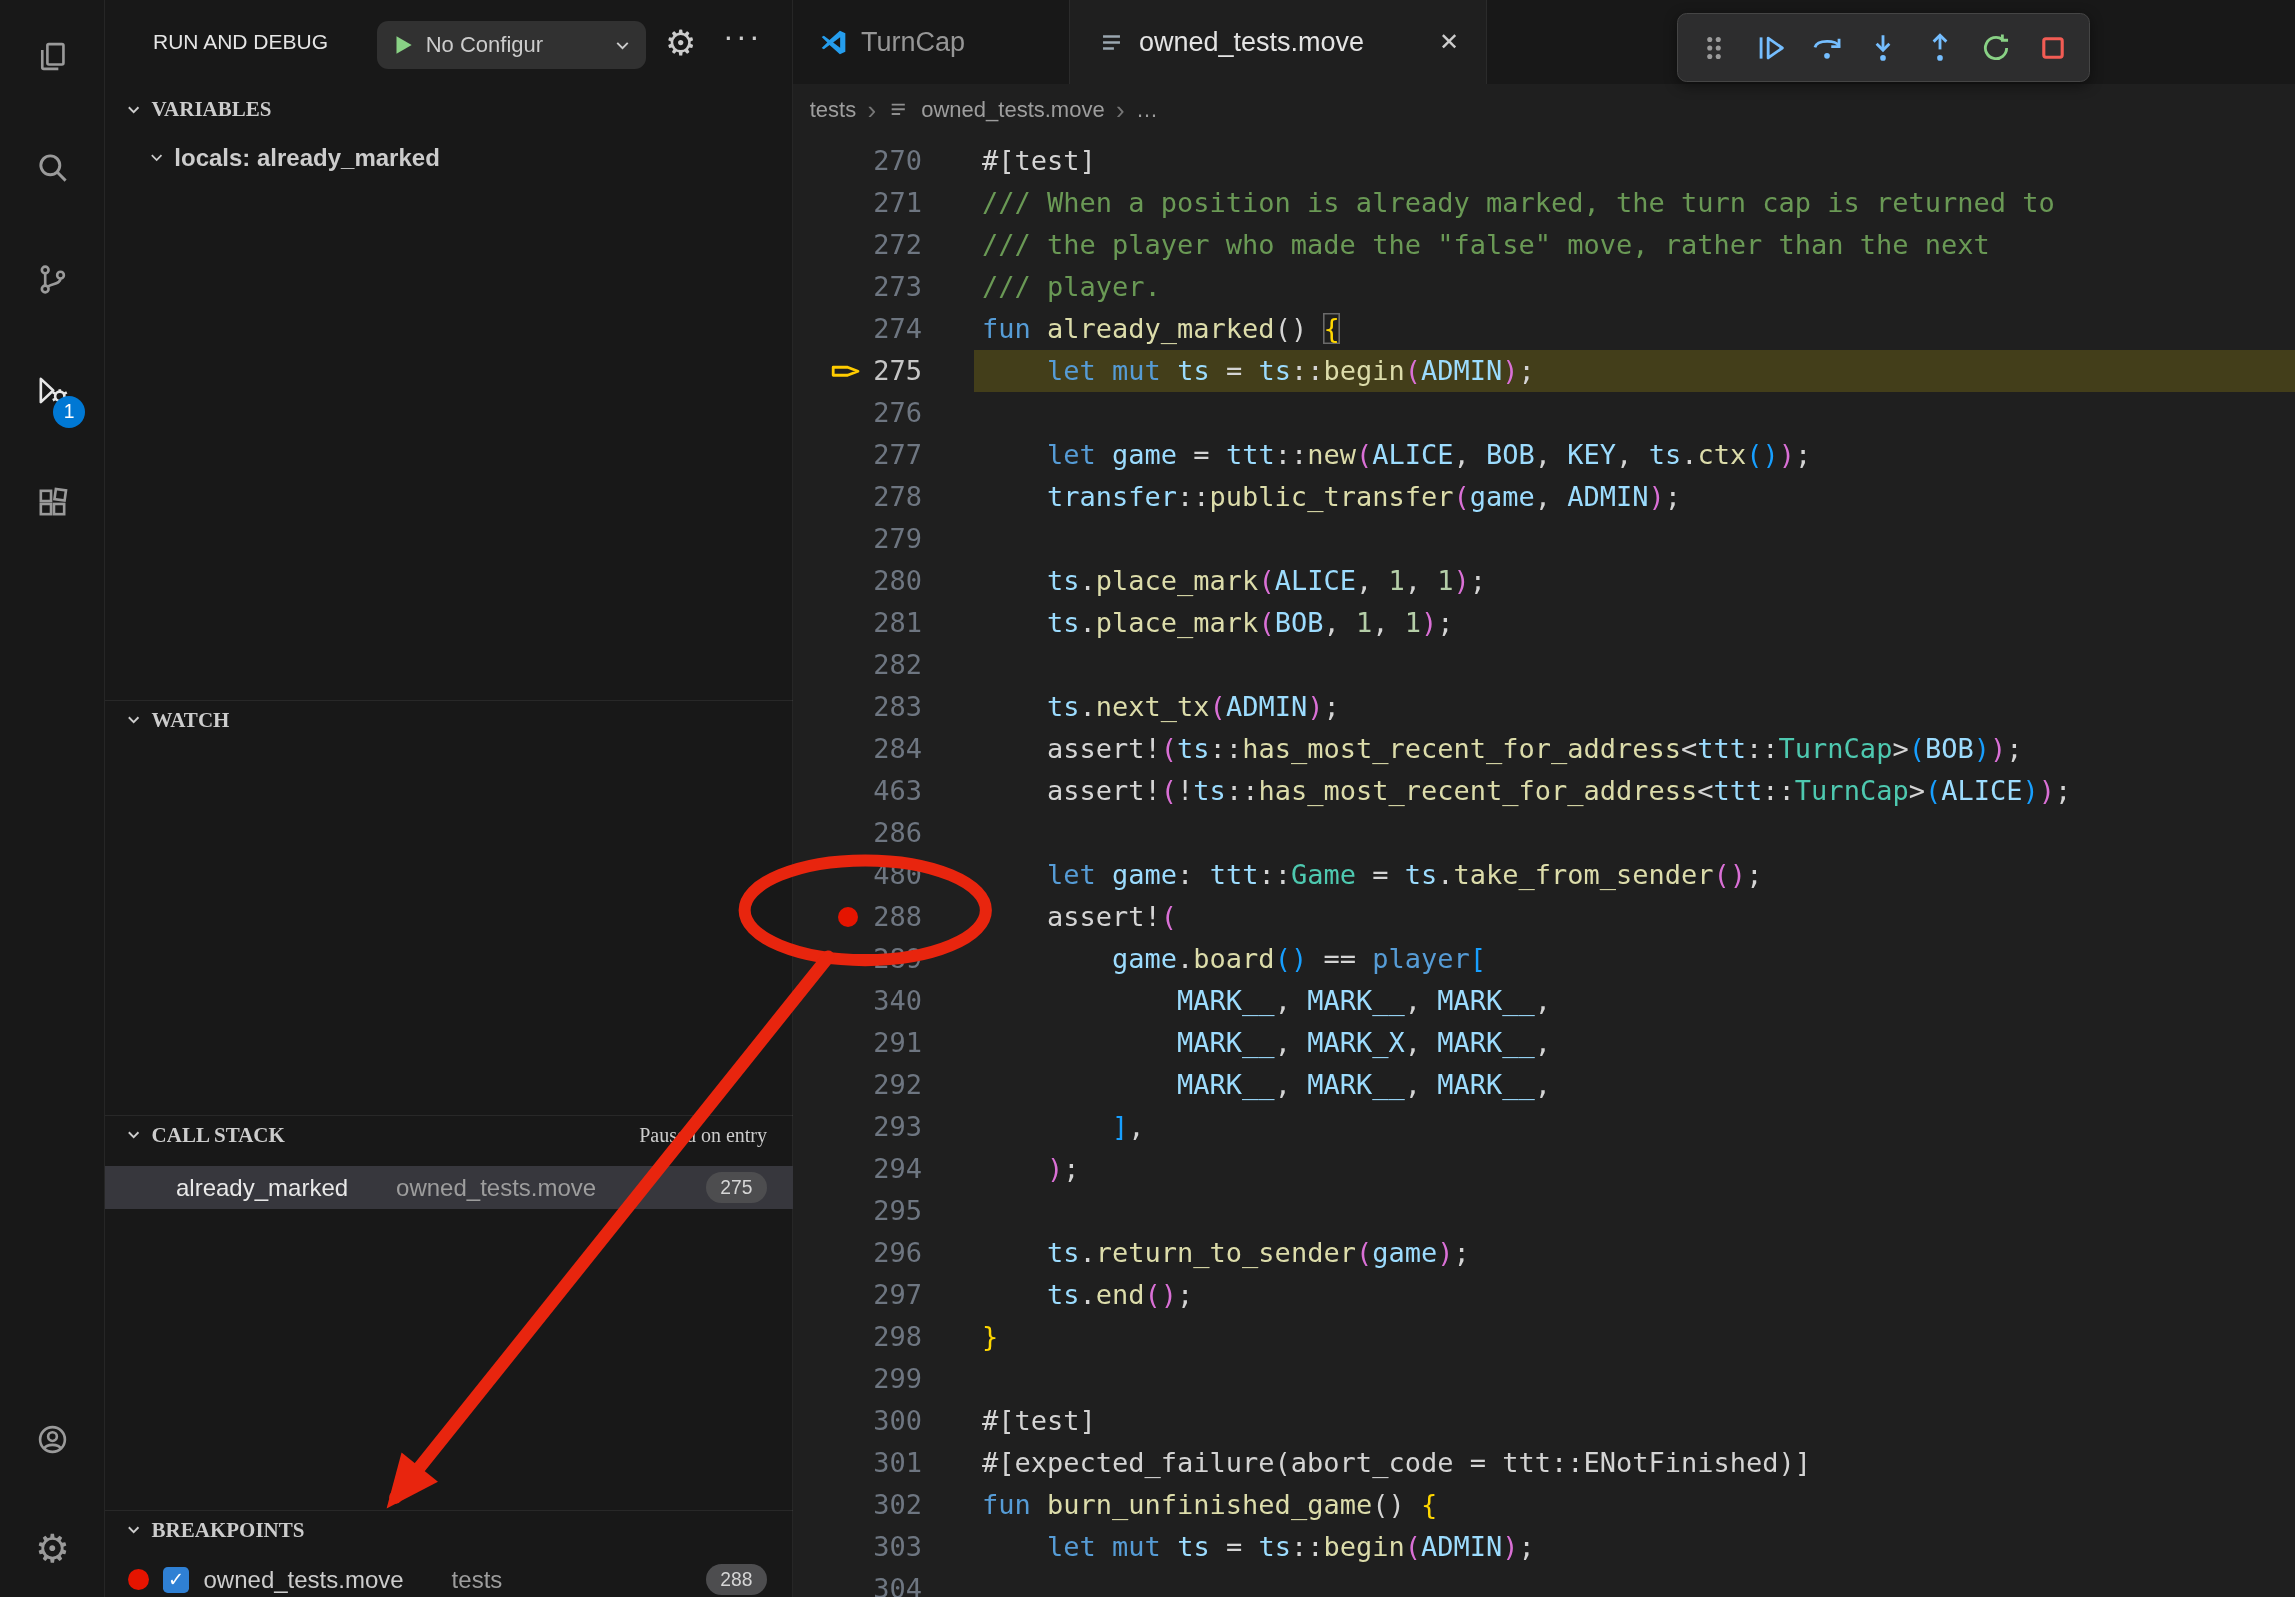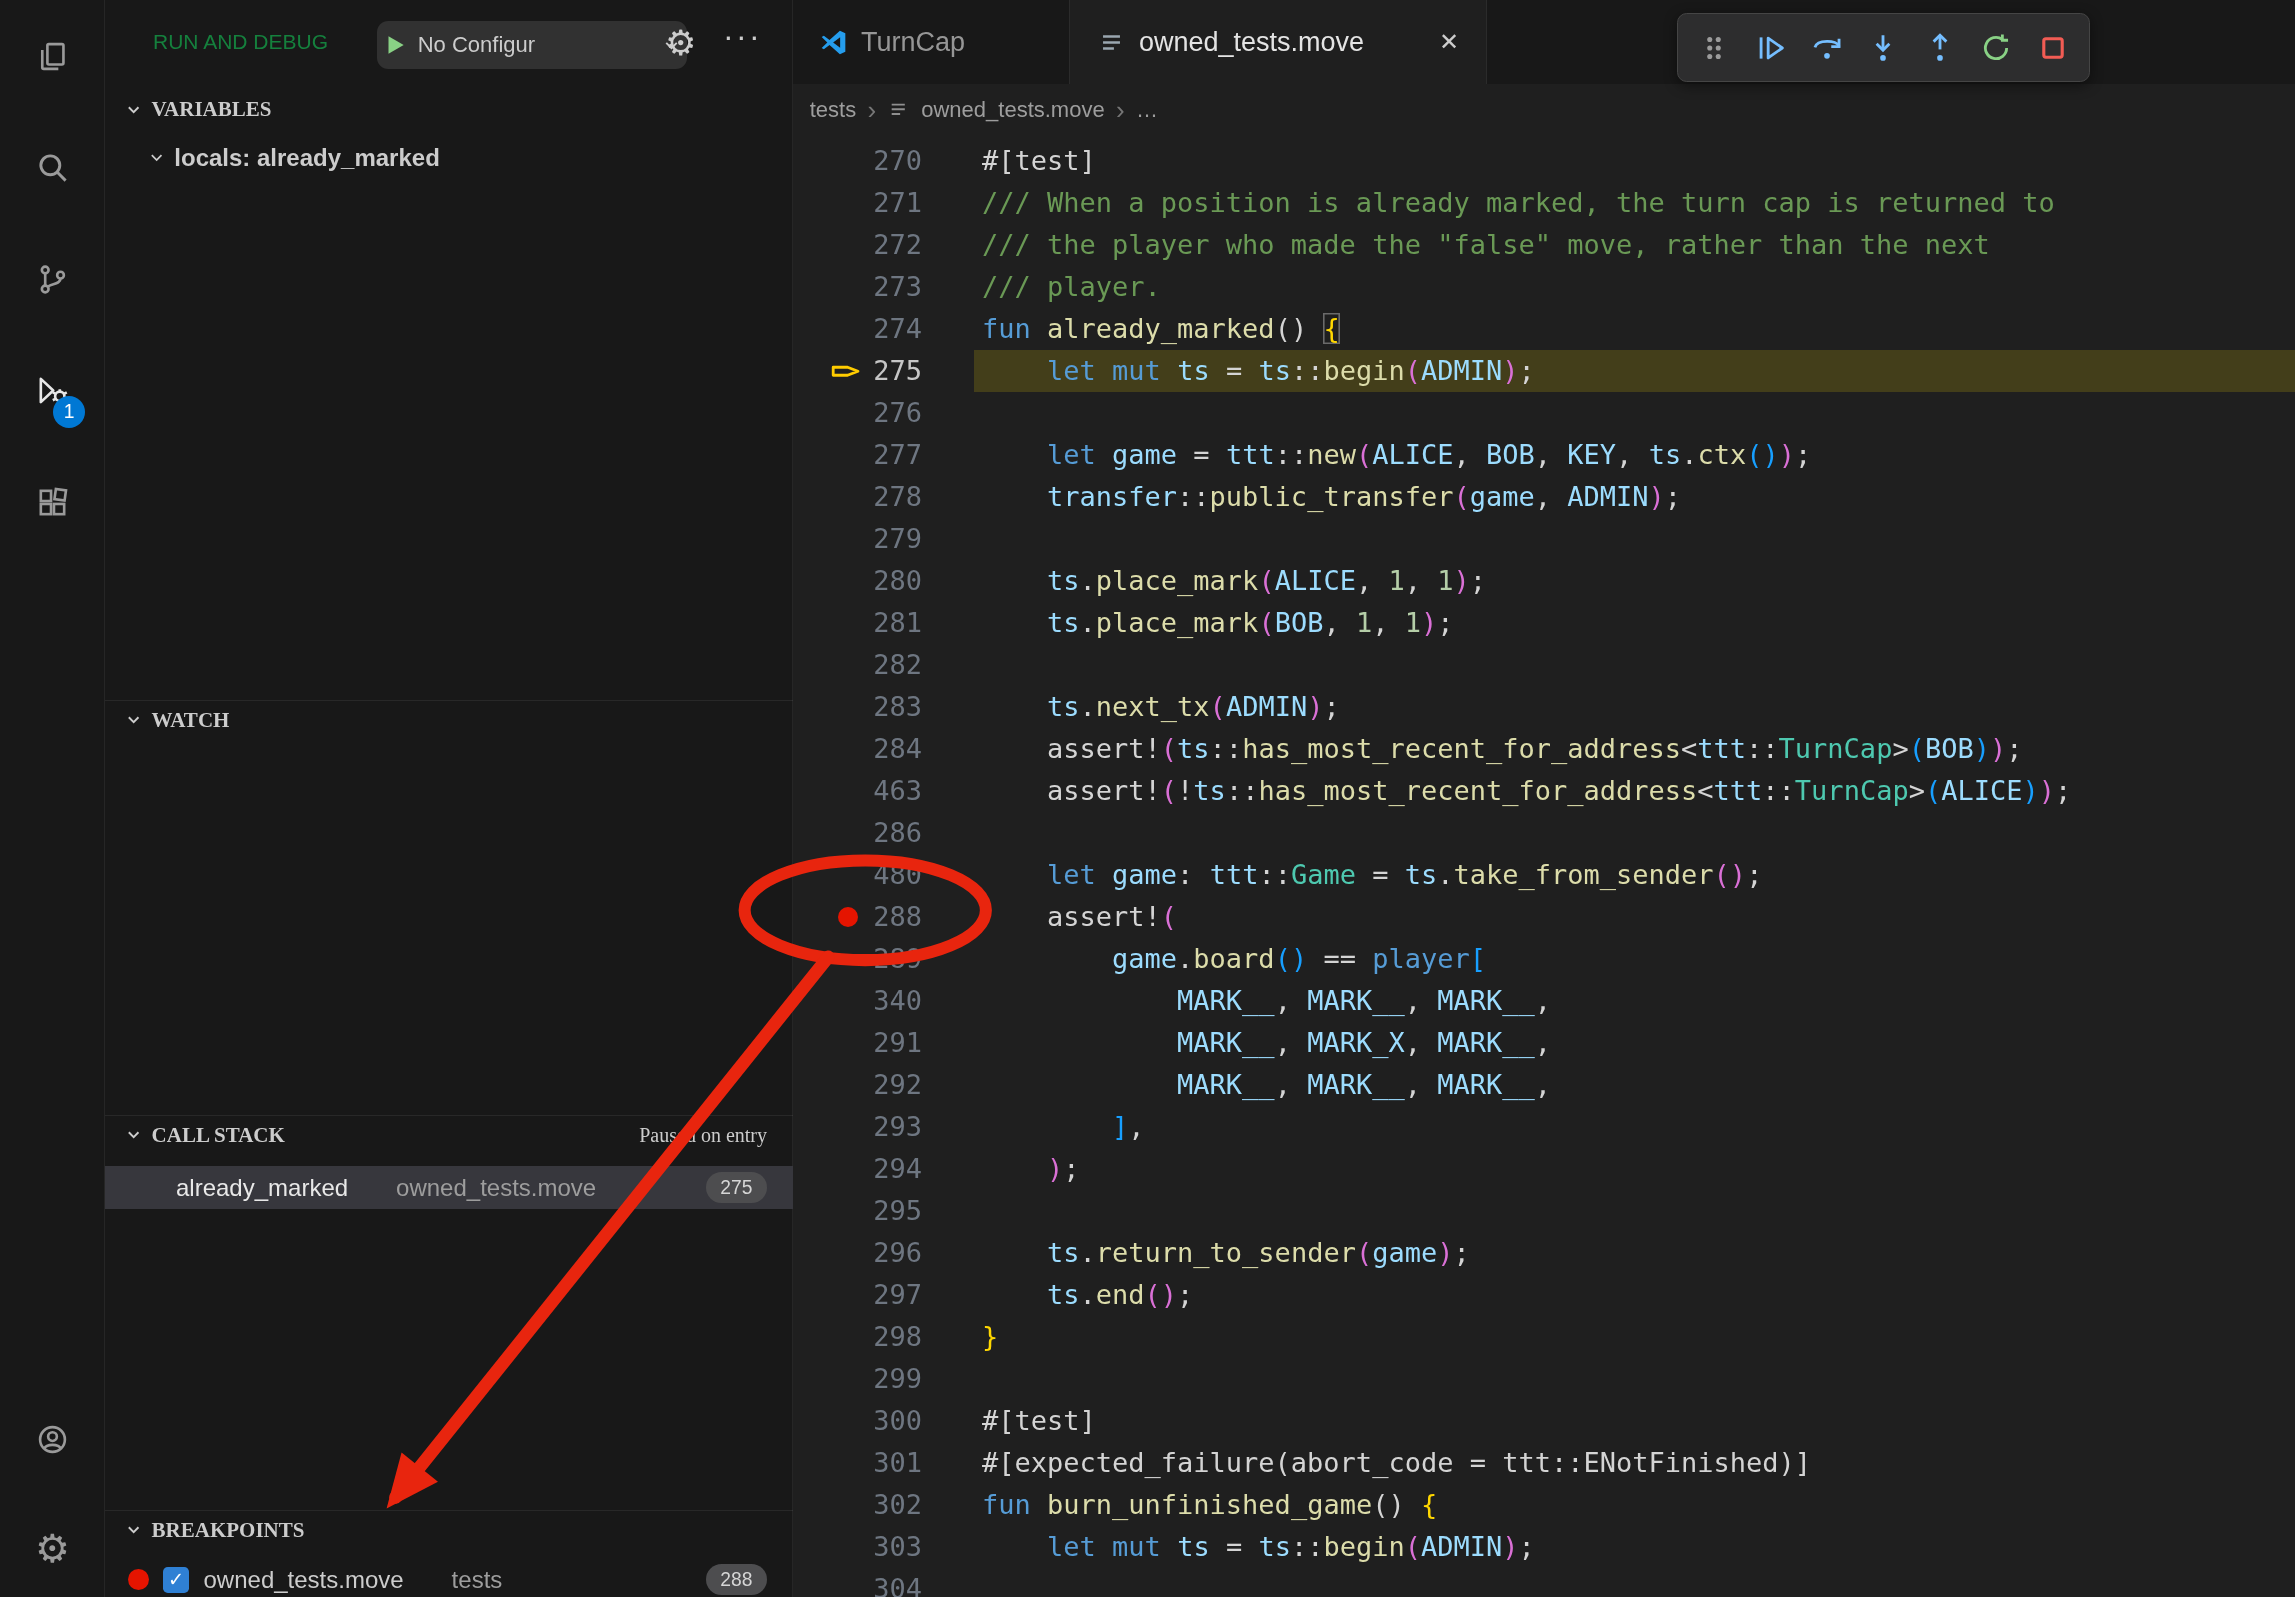--- a/index.html
+++ b/index.html
@@ -28,26 +28,26 @@
     font-size: 19.3px; display: flex; align-items: center; justify-content: center; z-index: 6;
   }
 
   
   .sidebar {
     position: absolute; left: 105px; top: 0; width: 688px; height: 100%;
     background: #181818; box-shadow: inset -0.8px 0 0 #2b2b2b; z-index: 4;
   }
   .side-title {
     position: absolute; left: 48px; top: 0; height: 84px;
-    display: flex; align-items: center; font-size: 21px; color: #15803d; white-space: nowrap;
+    display: flex; align-items: center; font-size: 21px; color: #e5e5e5; white-space: nowrap;
   }
   .config-pill {
-    position: absolute; left: 272px; top: 21px; width: 310px; height: 48px;
+    position: absolute; left: 272px; top: 21px; width: 269px; height: 48px;
     background: #313131; border-radius: 11.3px; display: flex; align-items: center;
-    padding: 0 5px; gap: 9.7px; cursor: pointer;
+    padding: 0 13px; gap: 9.7px; cursor: pointer;
   }
   .config-pill .play svg { width: 26px; height: 26px; display: block; }
   .config-label { font-size: 22px; color: #cccccc; flex: 1; overflow: hidden; white-space: nowrap; }
   .chev-svg { width: 21px; height: 21px; color: #cccccc; }
   .chev-svg svg { width: 21px; height: 21px; display: block; }
   .side-gear {
     position: absolute; left: 664px - 105px; top: 22.5px; font-size: 35px; color: #cccccc;
     font-family: "DejaVu Sans", sans-serif; cursor: pointer;
   }
   .side-gear { left: 560px; }

